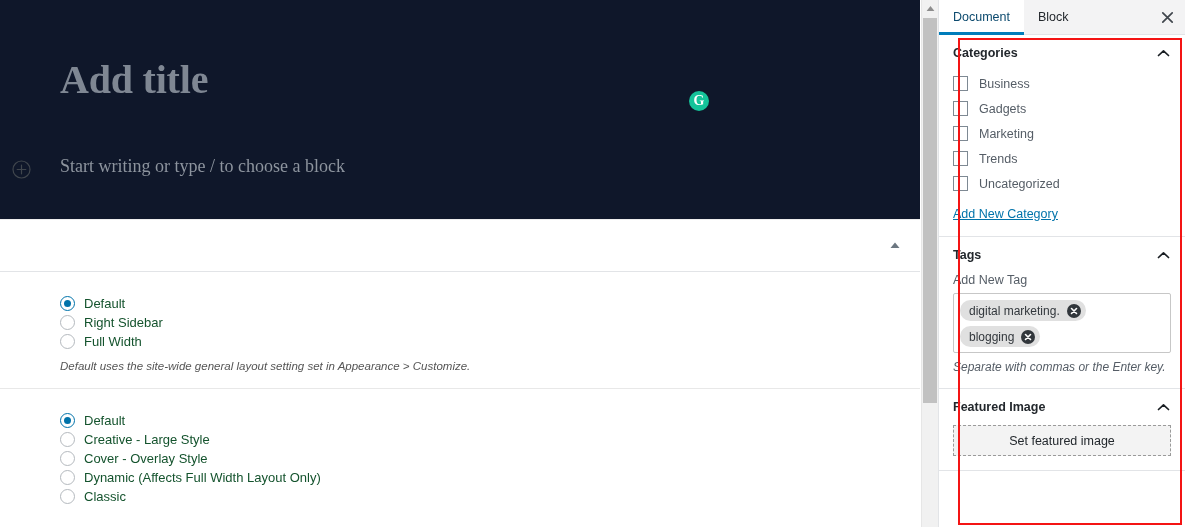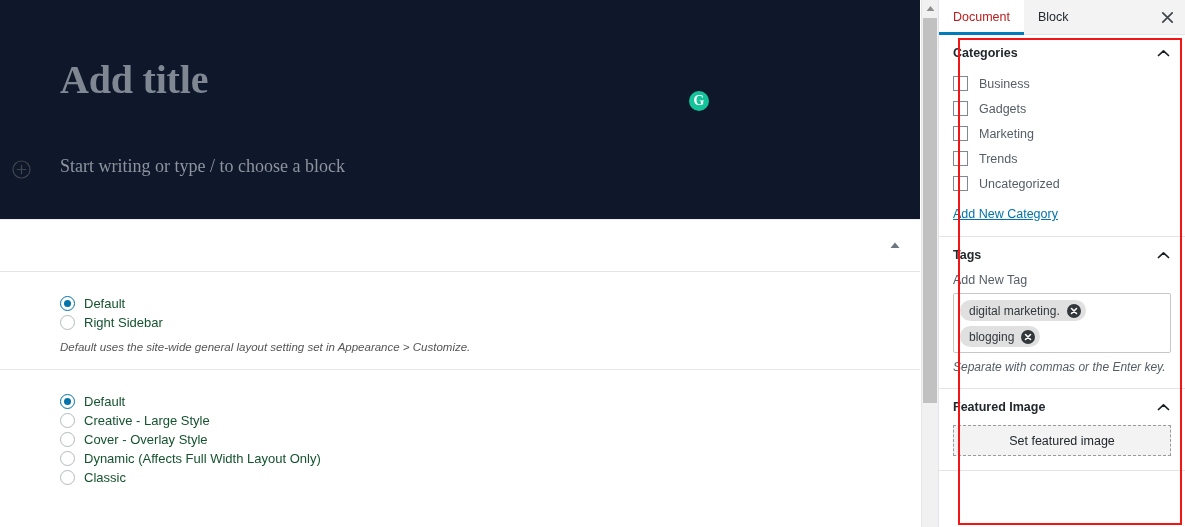--- a/index.html
+++ b/index.html
@@ -198,21 +198,21 @@
     display: flex;
     align-items: center;
     padding: 0 14px;
     font-family: "Liberation Sans", sans-serif;
     font-size: 12.5px;
     color: #23282d;
   }
   .tab.active {
     background: #ffffff;
     font-weight: normal;
-    color: #b91c1c;
+    color: #0c4a6e;
   }
   .tab.active::after {
     content: "";
     position: absolute;
     left: 0; right: 0;
     bottom: -1px;
     height: 3px;
     background: #007cba;
   }
   .tab-close {
@@ -384,20 +384,24 @@
         <div class="radio-row checked">
           <span class="radio-mark"></span>
           <span class="radio-label">Default</span>
         </div>
 
         <div class="radio-row">
           <span class="radio-mark"></span>
           <span class="radio-label">Right Sidebar</span>
         </div>
 
+        <div class="radio-row">
+          <span class="radio-mark"></span>
+          <span class="radio-label">Full Width</span>
+        </div>
       </div>
       <div class="meta-help">Default uses the site-wide general layout setting set in Appearance &gt; Customize.</div>
     </div>
 
     <div class="metabox nb">
       <div class="radio-list">
 
         <div class="radio-row checked">
           <span class="radio-mark"></span>
           <span class="radio-label">Default</span>

